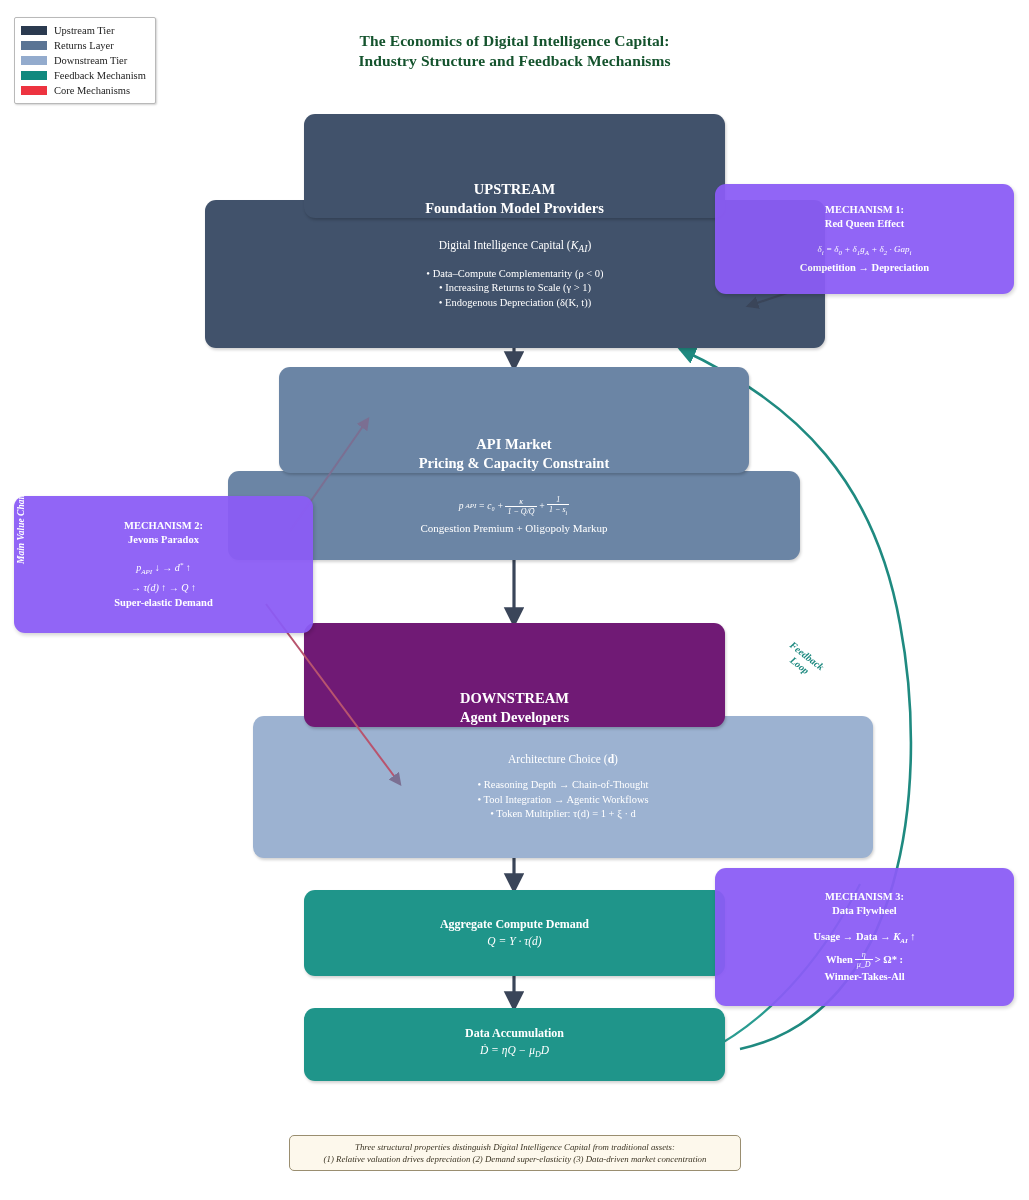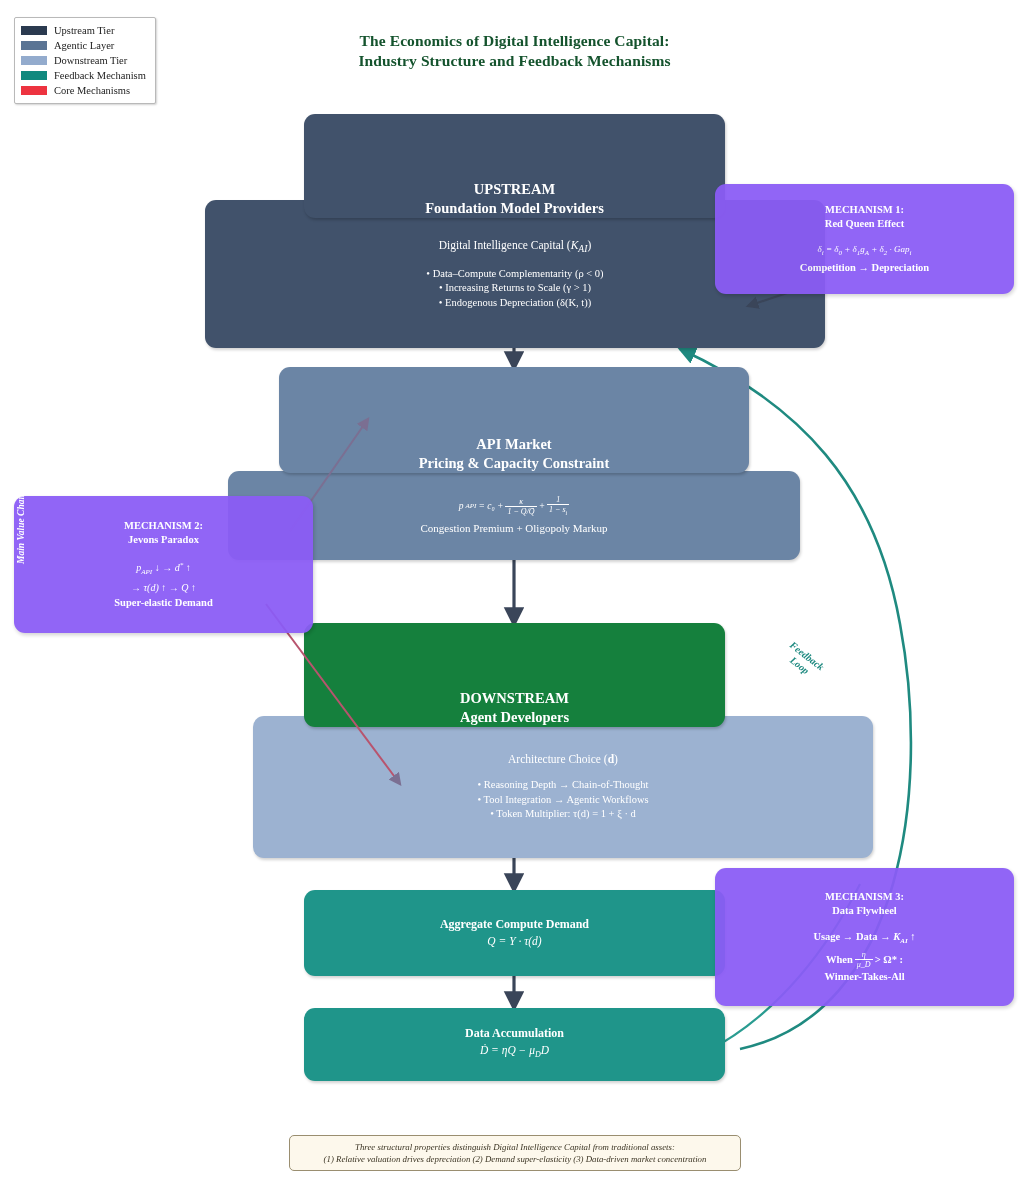--- a/index.html
+++ b/index.html
@@ -133,21 +133,21 @@
     <path d="M 860 880 C 830 940 780 1010 706 1048" fill="none" stroke="#2a9c91" stroke-width="2.2" marker-end="url(#ar-teal2)"></path>
   </svg>
 
   <div class="legend">
     <div class="legend-row">
       <span class="legend-swatch" style="background:#2b3a4f;"></span>
       <span class="legend-label">Upstream Tier</span>
     </div>
     <div class="legend-row">
       <span class="legend-swatch" style="background:#5a7494;"></span>
-      <span class="legend-label">Agentic Layer</span>
+      <span class="legend-label">Returns Layer</span>
     </div>
     <div class="legend-row">
       <span class="legend-swatch" style="background:#93abcd;"></span>
       <span class="legend-label">Downstream Tier</span>
     </div>
     <div class="legend-row">
       <span class="legend-swatch" style="background:#10897e;"></span>
       <span class="legend-label">Feedback Mechanism</span>
     </div>
     <div class="legend-row">
@@ -208,21 +208,21 @@
     <div class="cap">
       <span>Architecture Choice (</span><span class="vb">d</span>)
     </div>
     <div class="bullets">
       <div>• Reasoning Depth → Chain-of-Thought</div>
       <div>• Tool Integration → Agentic Workflows</div>
       <div>• Token Multiplier: τ(d) = 1 + ξ · d</div>
     </div>
   </div>
 
-  <div class="hdr" style="left:304px;top:619px;width:421px;height:104px;background:#15803d;z-index:20;">
+  <div class="hdr" style="left:304px;top:619px;width:421px;height:104px;background:#701a75;z-index:20;">
     <div>
       <div>DOWNSTREAM</div>
       <div>Agent Developers</div>
     </div>
   </div>
 
   <div class="teal" style="left:304px;top:1004px;width:421px;height:73px;z-index:20;">
     <div class="tt">Data Accumulation</div>
     <div class="te">
       <span>Ḋ = ηQ − μ</span><sub style="font-size:8px;">D</sub><span>D</span>

